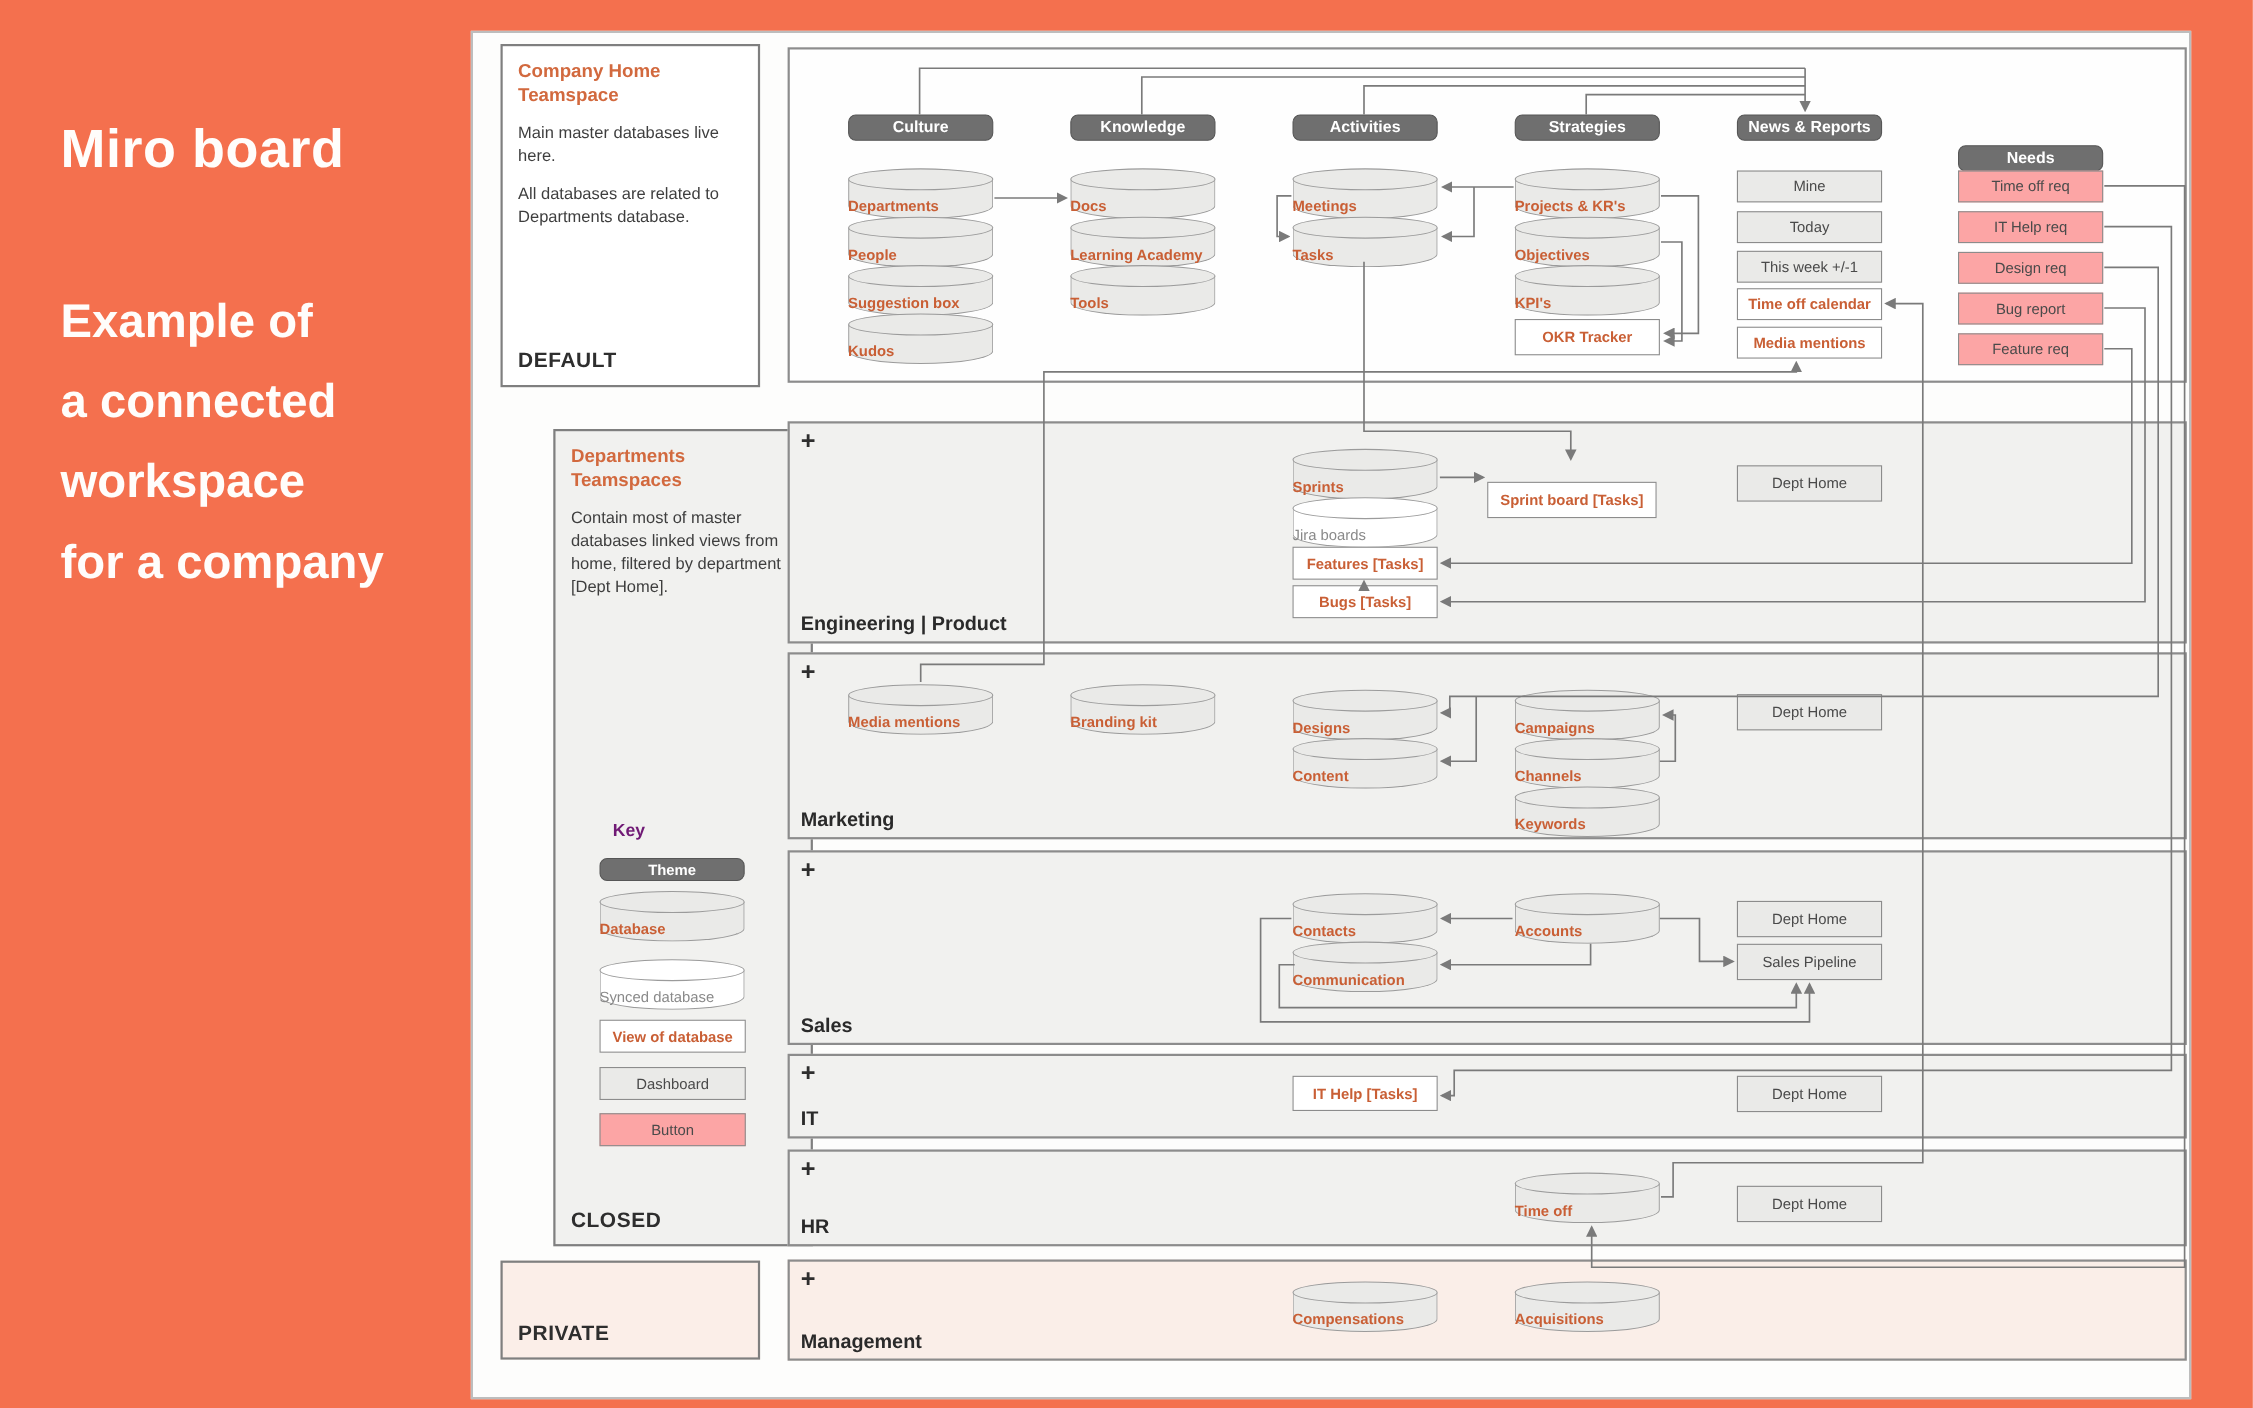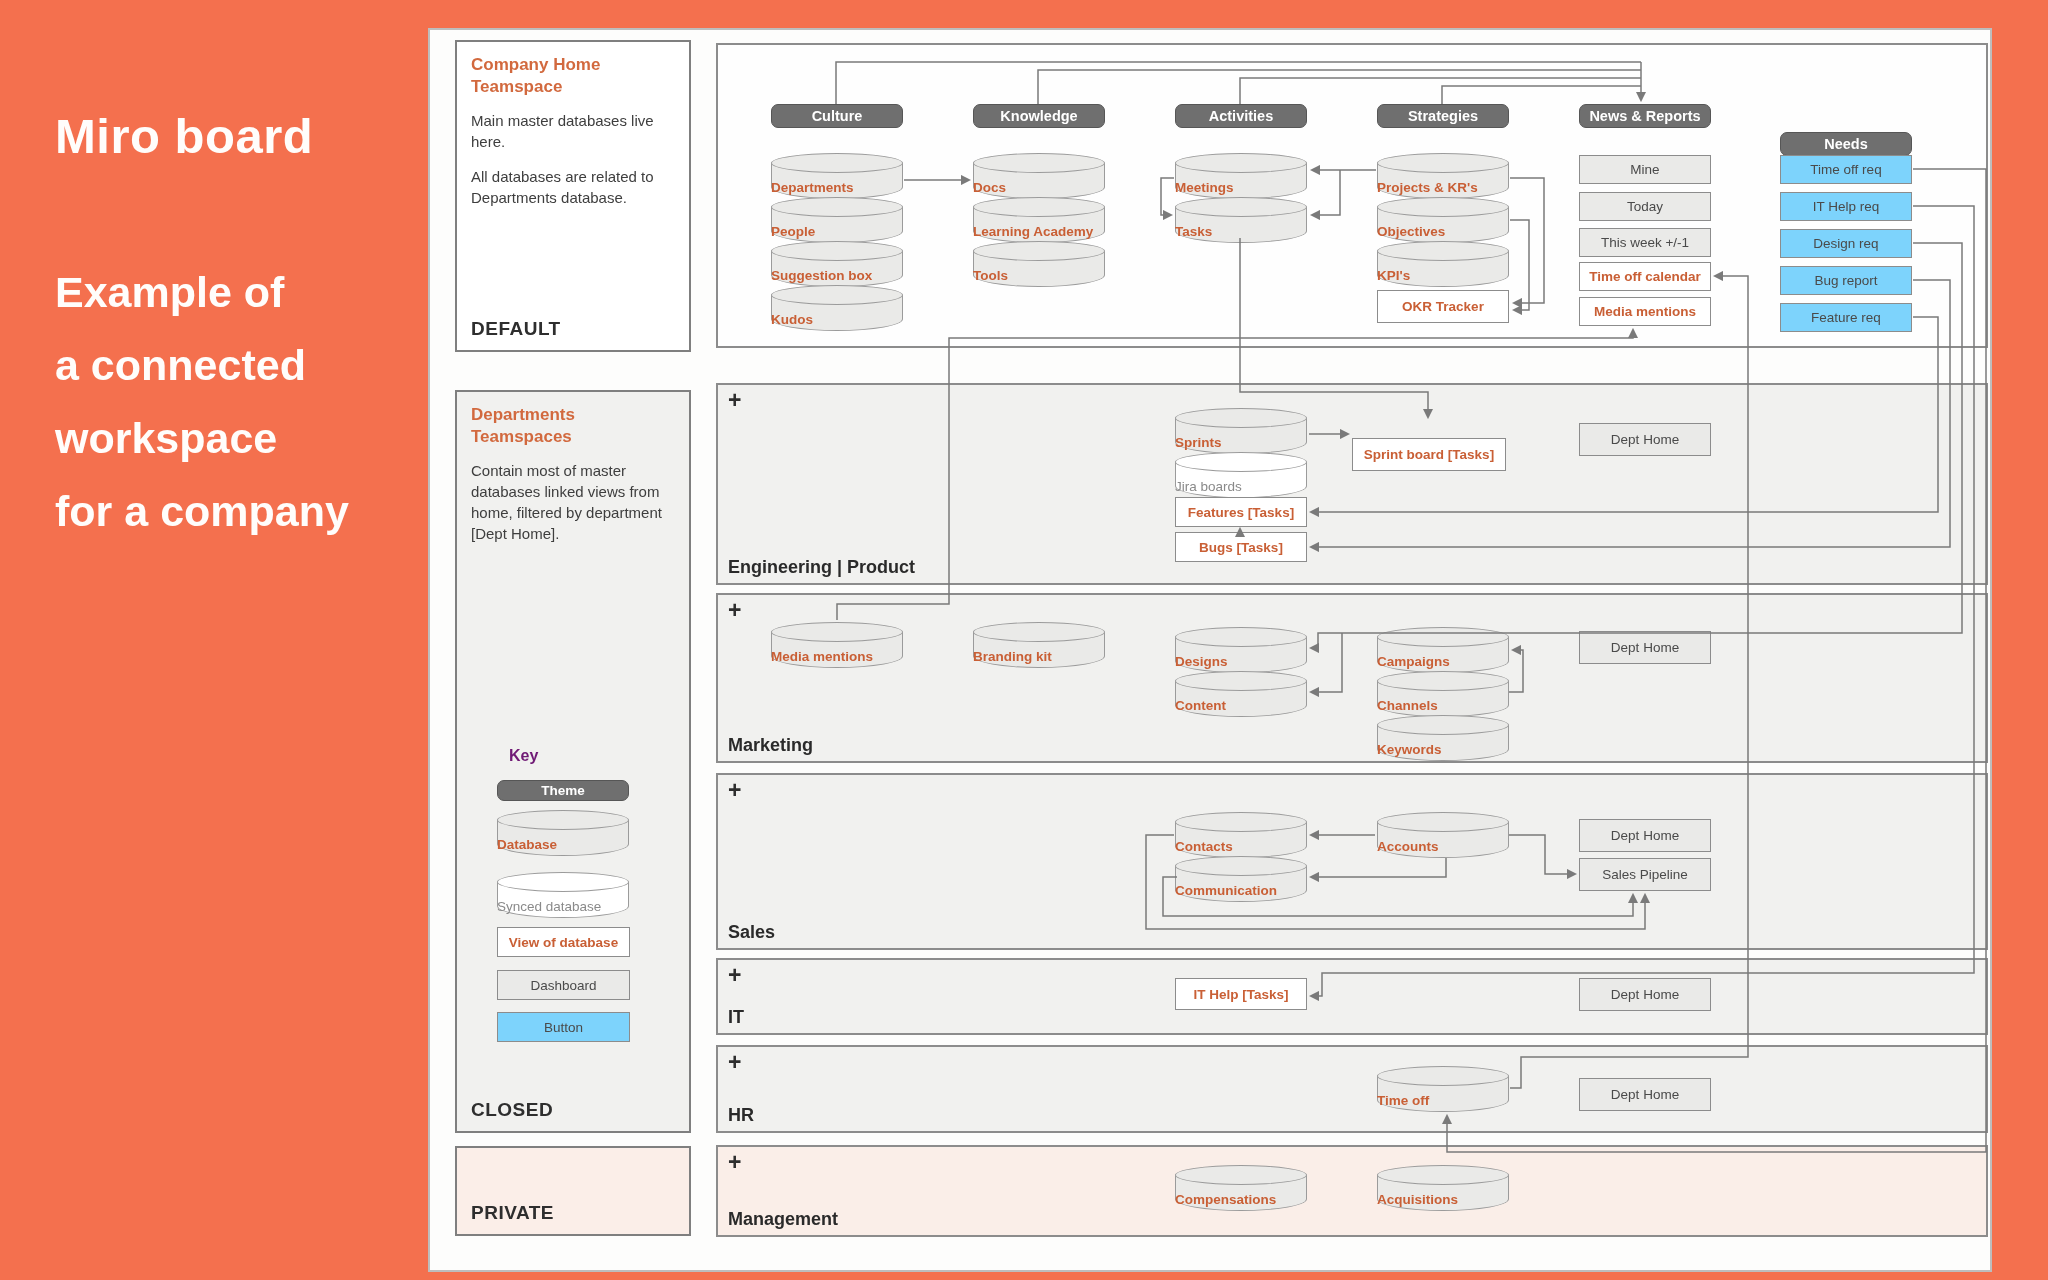--- a/index.html
+++ b/index.html
@@ -11,21 +11,21 @@
   .banner .t{font-size:49px;font-weight:bold;letter-spacing:.5px;}
   .banner .s{margin-top:92px;font-size:43px;font-weight:bold;line-height:73px;white-space:pre-line;}
 
   
   .board{position:absolute;left:428px;top:28px;width:1564px;height:1244px;
          background:#FDFDFC;border:2px solid #BDBDBD;box-sizing:border-box;}
 
   
   .panel{position:absolute;left:455px;width:236px;background:#ffffff;border:2px solid #7F7F7F;
          box-sizing:border-box;padding:12px 14px;}
-  .panel.gray{background:#F1F1EF;}
+  .panel.gray{background:#F1F1EF;margin-left:48px;}
   .panel.pink{background:#FBEEE8;}
   .ptitle{color:#D2693E;font-weight:bold;font-size:17px;line-height:22px;margin-bottom:12px;}
   .pbody{color:#3E3E3E;font-size:15px;line-height:21px;margin-bottom:14px;}
   .pfoot{position:absolute;left:14px;bottom:10px;font-size:19px;font-weight:bold;color:#2E2E2E;letter-spacing:.5px;}
 
   
   .keytitle{position:absolute;left:52px;top:355px;font-size:16px;font-weight:bold;color:#701a75;}
   .kitem{position:absolute;left:40px;width:133px;}
 
   
@@ -34,21 +34,21 @@
   .sec.pink{background:#FAEEE8;}
   .plus{position:absolute;top:2px;left:10px;font-size:23px;font-weight:bold;color:#2E2E2E;}
   .slabel{position:absolute;bottom:5px;left:10px;font-size:18px;font-weight:bold;color:#2A2A2A;}
 
   
   .pill,.bx{position:absolute;box-sizing:border-box;display:flex;align-items:center;justify-content:center;text-align:center;}
   .pill{width:132px;height:24px;background:#6F6F6F;border:1px solid #565656;border-radius:7px;
         color:#fff;font-weight:bold;font-size:14.5px;}
   .gbox{background:#EAEAE8;border:1.5px solid #8C8C8C;color:#4A4A4A;font-size:13.5px;}
   .vbox{background:#fff;border:1.5px solid #8C8C8C;color:#C95F35;font-weight:bold;font-size:13.5px;}
-  .sbox{background:#7dd3fc;border:1.5px solid #8C8C8C;color:#4A4A4A;font-size:13.5px;}
+  .sbox{background:#fca5a5;border:1.5px solid #8C8C8C;color:#4A4A4A;font-size:13.5px;}
 
   
   .cyl{position:absolute;width:132px;height:46px;}
   .cyl .cb{position:absolute;left:0;top:10px;right:0;bottom:0;background:#EAEAE8;
            border:1px solid #9B9B9B;border-top:none;border-radius:0 0 50% 50% / 0 0 12px 12px;box-sizing:border-box;}
   .cyl .ct{position:absolute;left:0;top:0;width:100%;height:20px;background:#EAEAE8;
            border:1px solid #9B9B9B;border-radius:50%;box-sizing:border-box;}
   .cyl .lbl{position:absolute;left:0;right:0;bottom:4px;text-align:left;
             font-weight:bold;font-size:13.5px;color:#C95F35;}
   .cyl.white .cb,.cyl.white .ct{background:#fff;}

